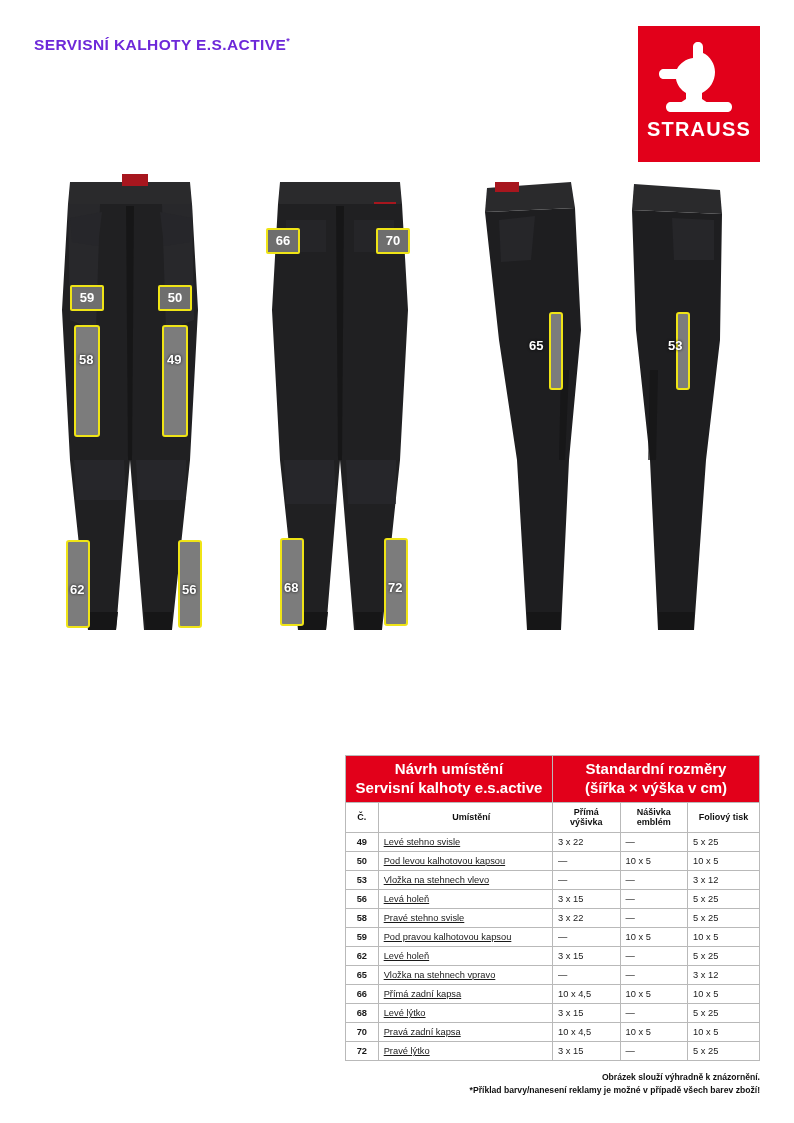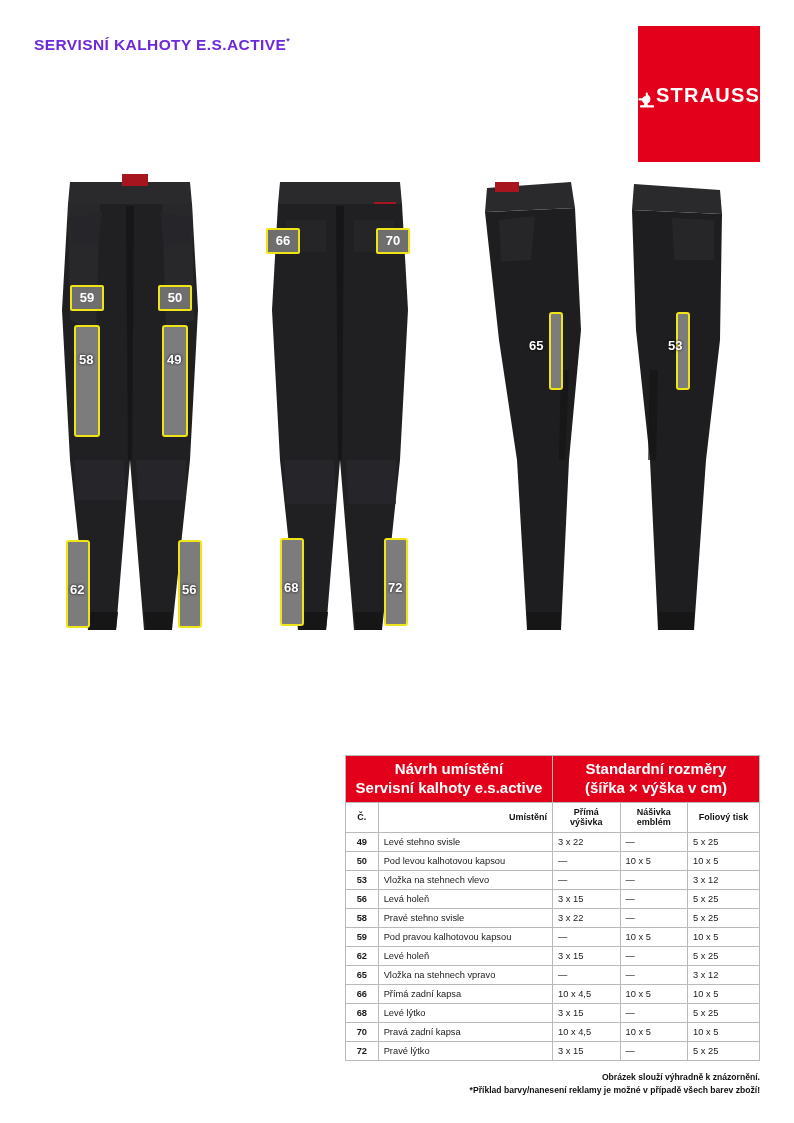--- a/index.html
+++ b/index.html
@@ -28,20 +28,21 @@
 
   .logo-box {
     position: absolute;
     right: 34px;
     top: 26px;
     width: 122px;
     height: 136px;
     background: #e2001a;
     color: #ffffff;
     display: flex;
+    flex-direction: column;
     align-items: center;
     justify-content: flex-start;
   }
   .logo-mark {
     margin-top: 12px;
     width: 84px;
     height: 78px;
   }
   .logo-text {
     font-size: 20px;
@@ -124,23 +125,23 @@
   }
   .hdr-sub th {
     background: #ffffff;
     color: #111;
     font-weight: bold;
     text-align: center;
     font-size: 9px;
     line-height: 1.2;
     padding: 5px 3px;
   }
-  .hdr-sub th.left { text-align: right; padding-left: 17px; }
+  .hdr-sub th.left { text-align: center; padding-left: 17px; }
   td.num { text-align: center; font-weight: bold; width: 30px; }
-  td.loc { text-align: left; }
+  td.loc { text-align: left; text-decoration: underline; }
   td.c { text-align: left; margin-left: 12px; }
 
   
   .footnote {
     position: absolute;
     right: 34px;
     bottom: 26px;
     text-align: right;
     font-size: 8.6px;
     color: #111;

